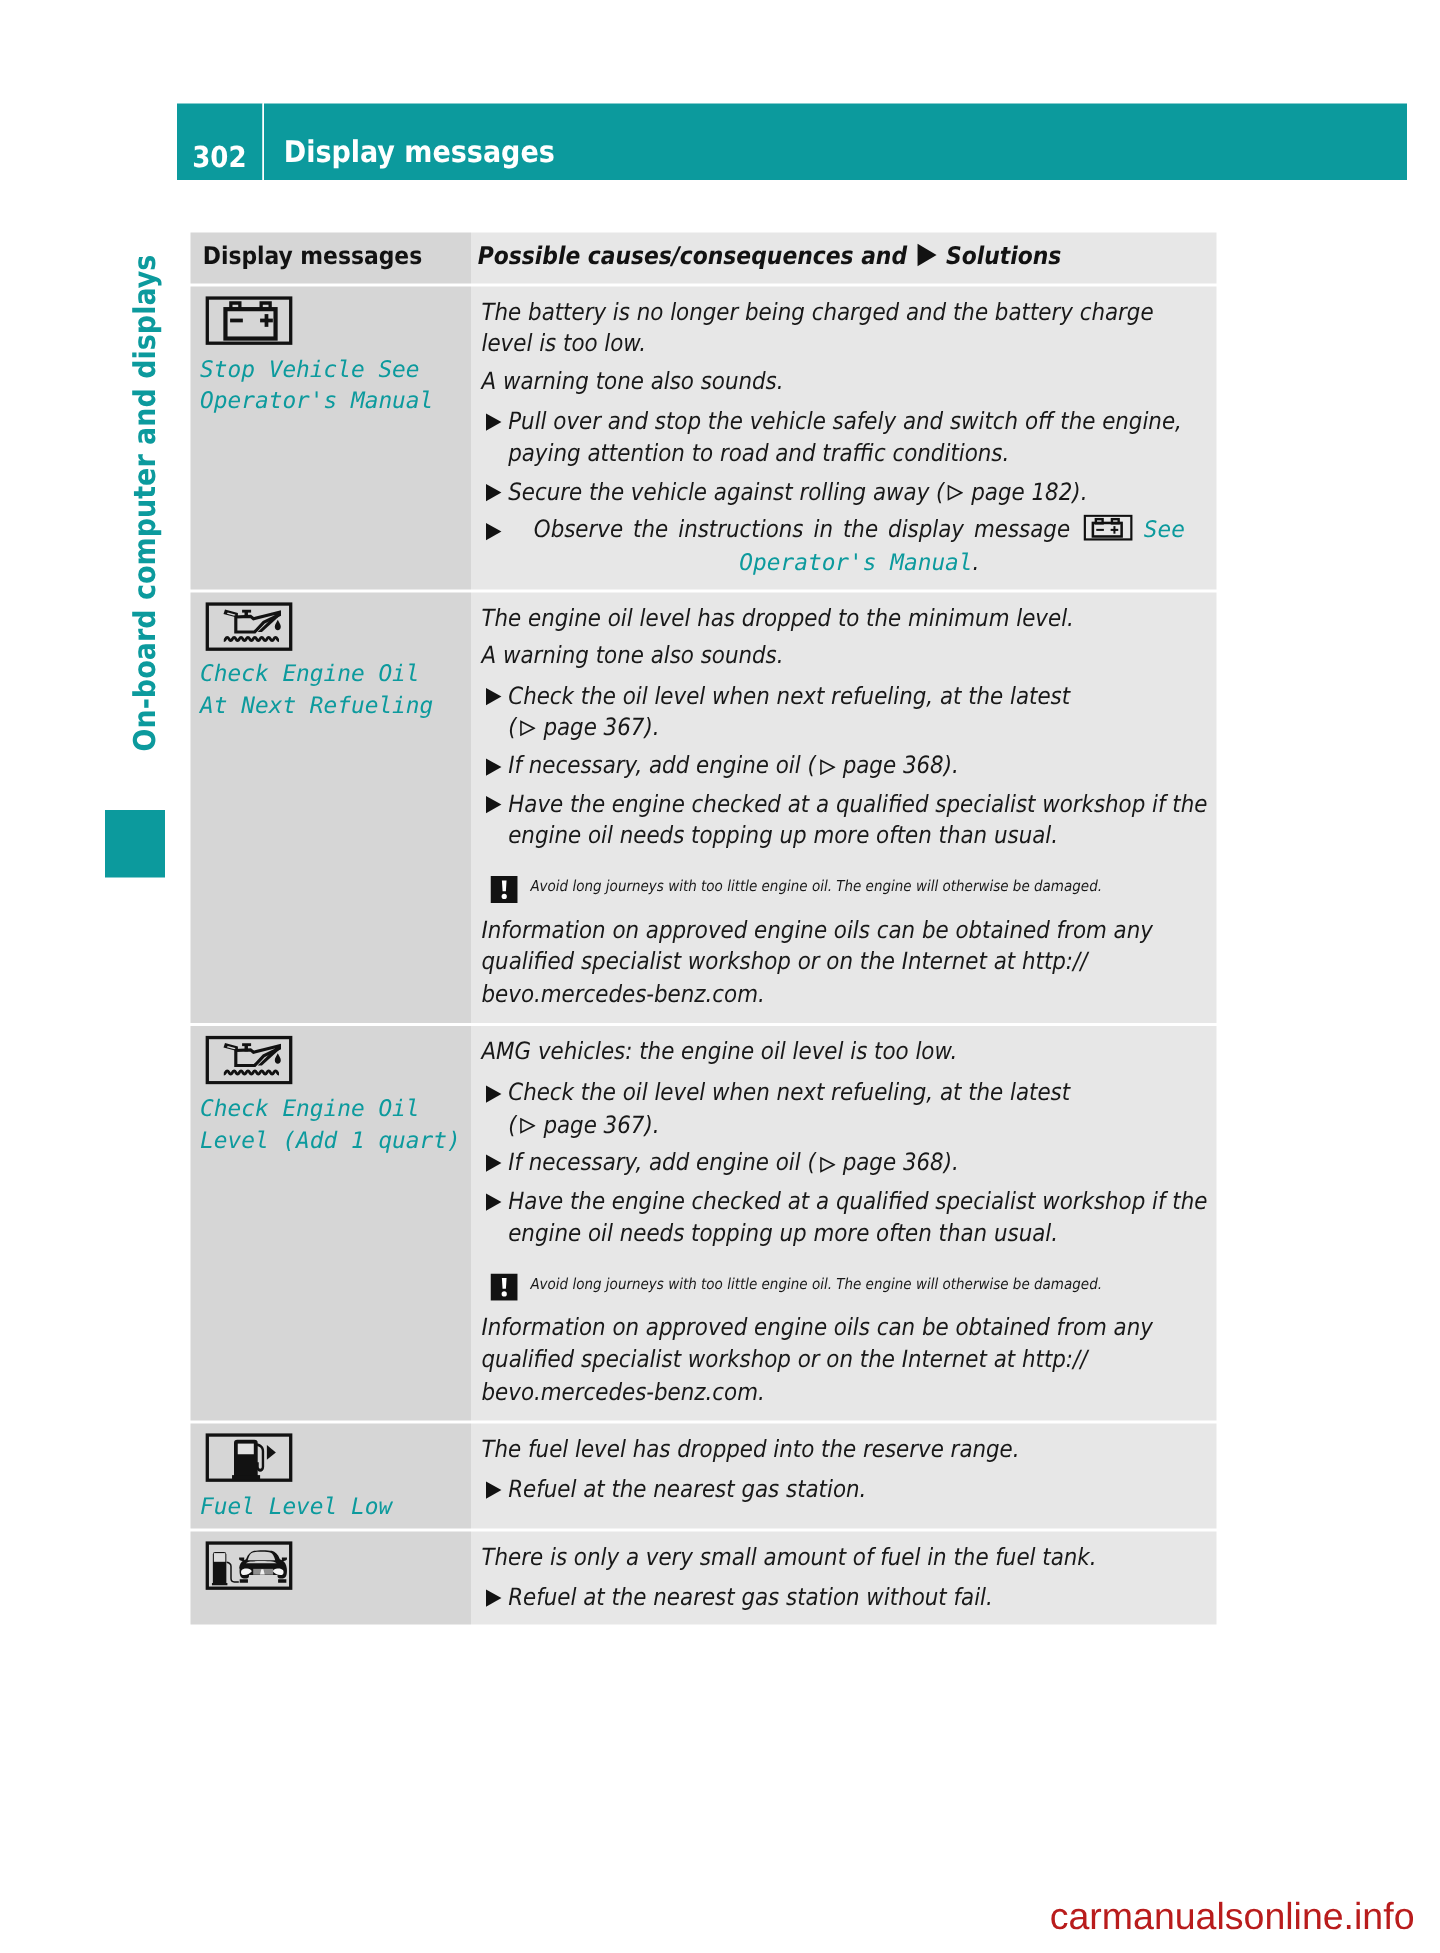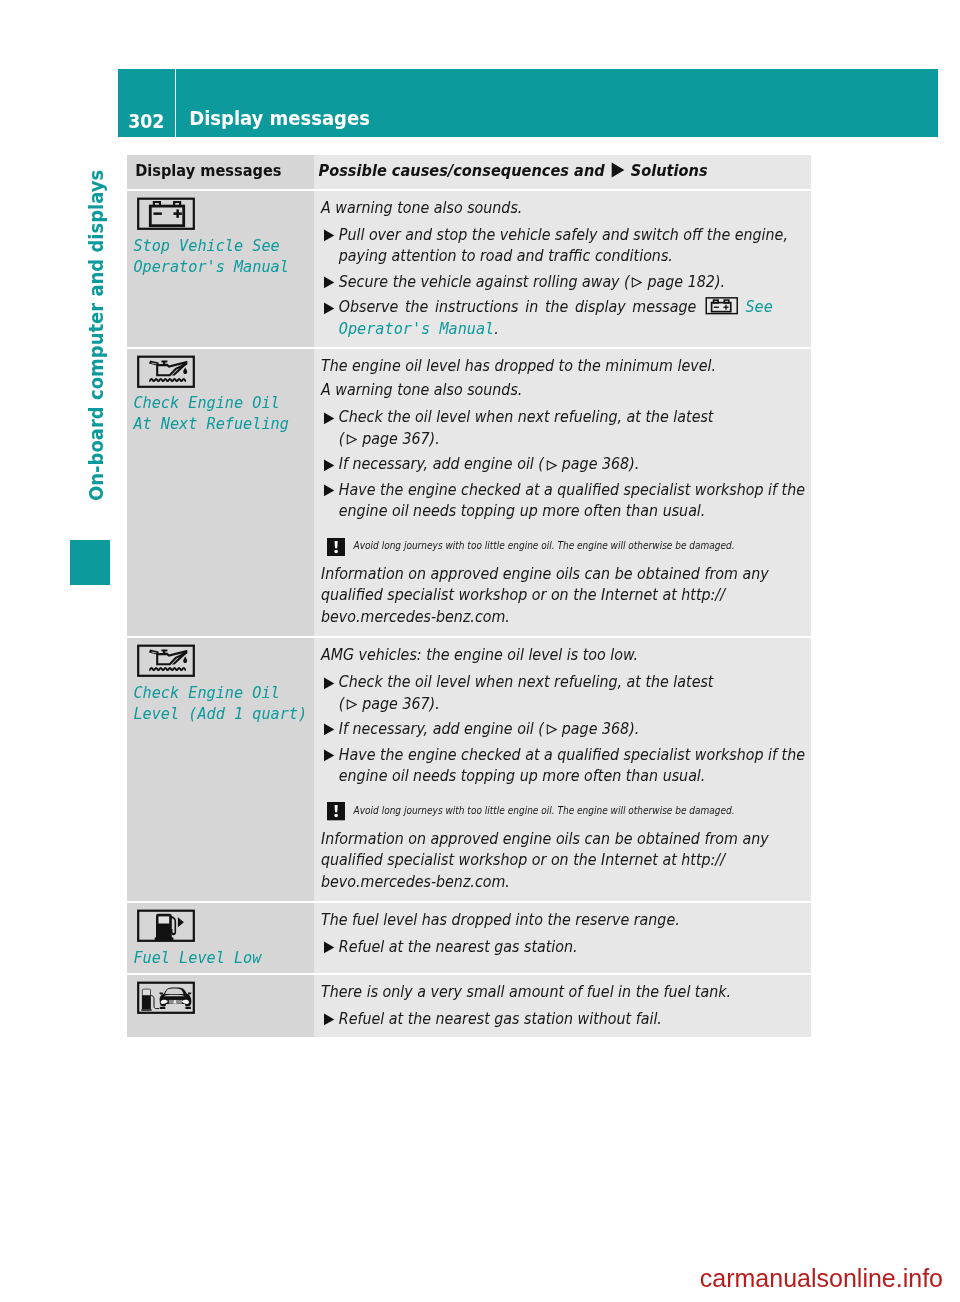--- a/index.html
+++ b/index.html
@@ -2,21 +2,21 @@
 <html><head>
 <meta charset="utf-8">
 <title>Display messages</title>
 <style>
   html,body{margin:0;padding:0;}
   body{width:960px;height:1302px;background:#ffffff;
        font-family:"DejaVu Sans Condensed","DejaVu Sans",sans-serif;}
   .page{position:relative;width:960px;height:1302px;overflow:hidden;background:#fff;}
 
   
-  .header{position:absolute;left:70px;top:69px;width:820px;height:68px;display:flex;padding-left:48px;}
+  .header{position:absolute;left:70px;top:69px;width:820px;height:51px;display:flex;padding-left:48px;}
   .hdr-page{width:56.5px;background:#0c9a9d;color:#fff;font-weight:bold;font-size:19.3px;
             line-height:1;display:flex;align-items:flex-end;justify-content:center;
             padding-bottom:5.4px;box-sizing:border-box;}
   .hdr-gap{width:1.3px;background:#ffffff;}
   .hdr-title{flex:1;background:#0c9a9d;color:#fff;font-weight:bold;font-size:20px;
              line-height:1;display:flex;align-items:flex-end;padding:0 0 9.3px 13.4px;
              box-sizing:border-box;}
 
   
   .sidetab{position:absolute;left:74.5px;top:161px;width:42px;height:425px;}
@@ -54,21 +54,21 @@
   ul.b li.b:last-child{margin-bottom:0;}
   li.b{margin:0 0 4.2px 0;font-size:15.85px;line-height:21.3px;color:#181818;text-align:left;
        padding-left:17.8px;position:relative;}
   li.b .mk{position:absolute;left:1.6px;top:5.3px;}
   .warn{position:relative;padding-left:32.6px;margin:13.5px 0 7px 0;text-align:left;
         font-size:10px;line-height:21.3px;color:#181818;}
   .warn .wbox{position:absolute;left:5.9px;top:2.8px;}
   .teal{color:#0c9a9d;font-family:"DejaVu Sans Mono",monospace;font-size:15.2px;line-height:19px;}
 
   .mk-inline{margin:0 5.4px 0 6.6px;vertical-align:-2.4px;}
-  li.nojust{text-align:left;word-spacing:2.15px;}
+  li.nojust{text-align:center;word-spacing:2.15px;}
   li.nojust .teal{word-spacing:0;}
   .xrefmk{display:inline-block;vertical-align:-1.4px;margin:0 5.3px 0 1.6px;}
 
   
   .icon-big{display:block;margin:0 0 5.5px 2.3px;}
   .icon-inline-wrap{display:inline-block;width:34.6px;height:0;position:relative;vertical-align:baseline;margin:0 5.5px 0 2.3px;}
   .icon-inline-wrap>svg{position:absolute;left:0;top:-15.1px;}
 
   
   .wm{position:absolute;right:17px;bottom:9px;color:#b91c1c;font-size:25px;
@@ -108,20 +108,21 @@
           <path d="M38.1 8.6 v-3.6 h6.0 v3.6" fill="none" stroke="#121212" stroke-width="2.2"></path>
           <rect x="14.3" y="9.1" width="33.4" height="19.6" fill="none" stroke="#121212" stroke-width="2.8"></rect>
           <rect x="17.4" y="15.4" width="8.5" height="2.5" fill="#121212"></rect>
           <rect x="37.4" y="15.4" width="8.5" height="2.5" fill="#121212"></rect>
           <rect x="40.4" y="12.4" width="2.5" height="8.5" fill="#121212"></rect>
         </svg>
         <div class="msg">Stop Vehicle See
 Operator's Manual</div>
       </div>
       <div class="c2 c2-body">
+        <p class="t">The battery is no longer being charged and the battery charge level is too low.</p>
         <p class="t">A warning tone also sounds.</p>
         <ul class="b">
           <li class="b"><svg class="mk" width="12" height="13" viewBox="0 0 12 13">
                 <path d="M1.0 0.6 L11.3 6.4 L1.0 12.2 Z" fill="#121212"></path>
               </svg><span>Pull over and stop the vehicle safely and switch off the engine, paying attention to road and traffic conditions.</span></li>
           <li class="b"><svg class="mk" width="12" height="13" viewBox="0 0 12 13">
                 <path d="M1.0 0.6 L11.3 6.4 L1.0 12.2 Z" fill="#121212"></path>
               </svg><span>Secure the vehicle against rolling away (</span><span class="xref"><svg class="xrefmk" width="11" height="11" viewBox="0 0 11 11">
                   <path d="M1.3 1.0 L10.1 5.5 L1.3 10.0 Z" fill="none" stroke="#181818" stroke-width="1.05" stroke-linejoin="miter"></path>
                 </svg><span>page 182</span></span><span>).</span></li>

